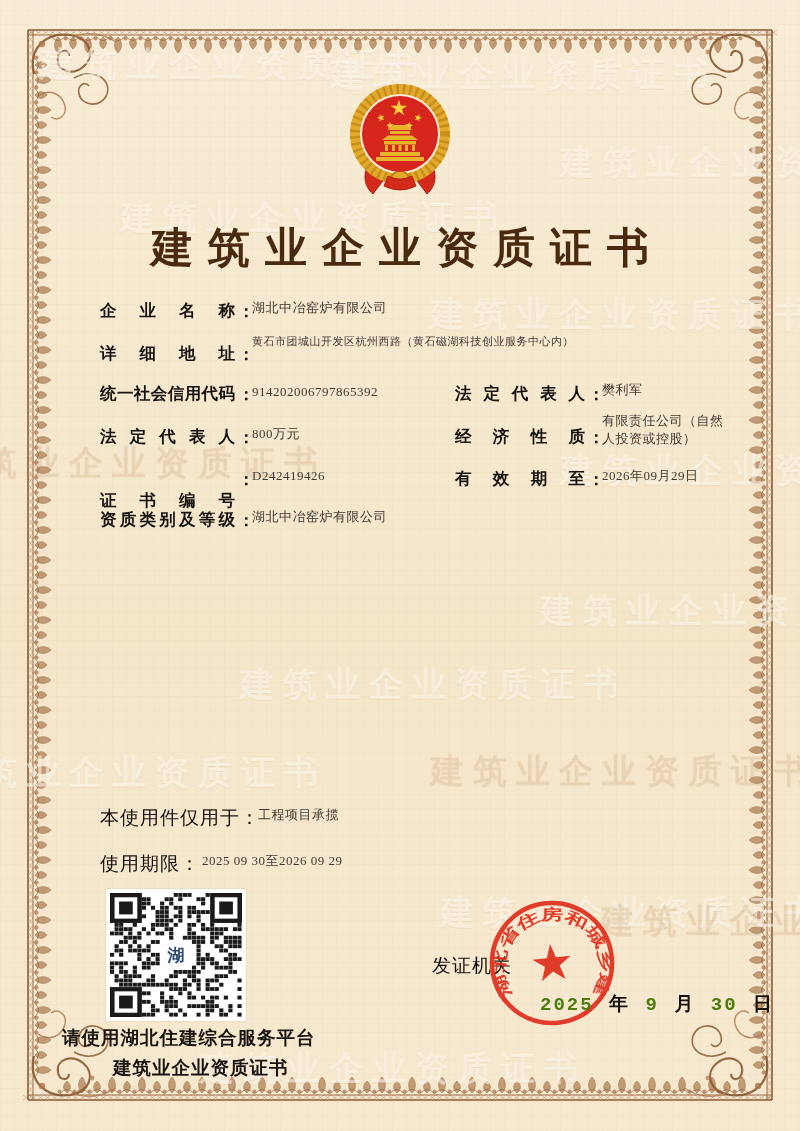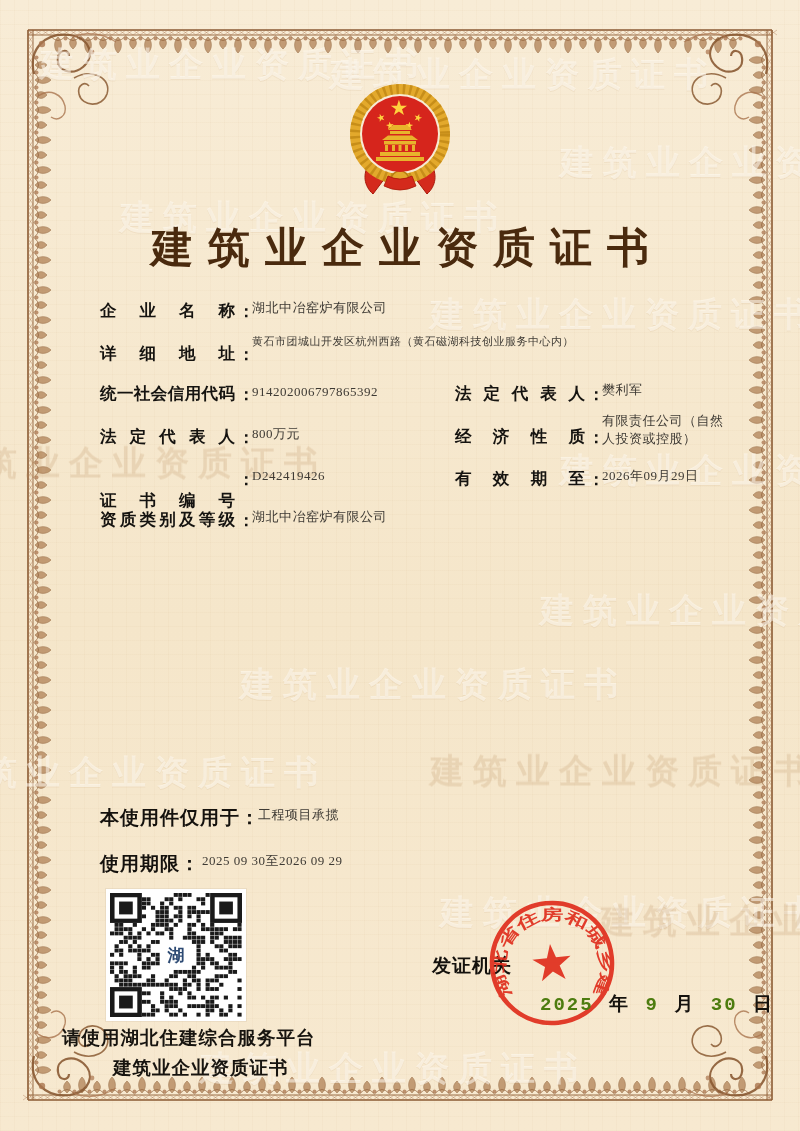--- a/index.html
+++ b/index.html
@@ -38,21 +38,21 @@
   .val{
     position:absolute;font-family:"Liberation Serif",serif;color:#3e3a34;
     font-size:13px;line-height:1.35;letter-spacing:0.5px;
   }
   .lbl-l{left:100px;width:135px;}
   .col-l{left:238px;}
   .val-l{left:252px;}
   .lbl-r{left:455px;width:130px;}
   .col-r{left:588px;}
   .val-r{left:602px;}
-  .big-lbl{position:absolute;font-weight:700;color:#14110d;font-size:19px;letter-spacing:1px;}
+  .big-lbl{position:absolute;font-weight:400;color:#14110d;font-size:19px;letter-spacing:1px;}
   #qr-box{position:absolute;left:106px;top:889px;width:140px;height:132px;background:#fff;
     box-shadow:0 0 0 1px rgba(120,90,60,0.08);}
   #seal{position:absolute;left:487px;top:898px;width:130px;height:130px;opacity:0.93;}
   .date-num{font-family:Liberation Mono, monospace;color:#4d7c0f;font-size:19px;font-weight:700;}
   .date-unit{font-weight:700;color:#14110d;font-size:19px;}
   #date-line{position:absolute;left:540px;top:991px;letter-spacing:2px;}
   #date-line span{margin-right:9px;}
   #footer-line1{position:absolute;left:62px;top:1025px;font-size:18.5px;font-weight:700;color:#17140f;letter-spacing:1px;}
   #footer-line2{position:absolute;left:113px;top:1055px;font-size:18.5px;font-weight:700;color:#17140f;letter-spacing:1px;}
 </style>

